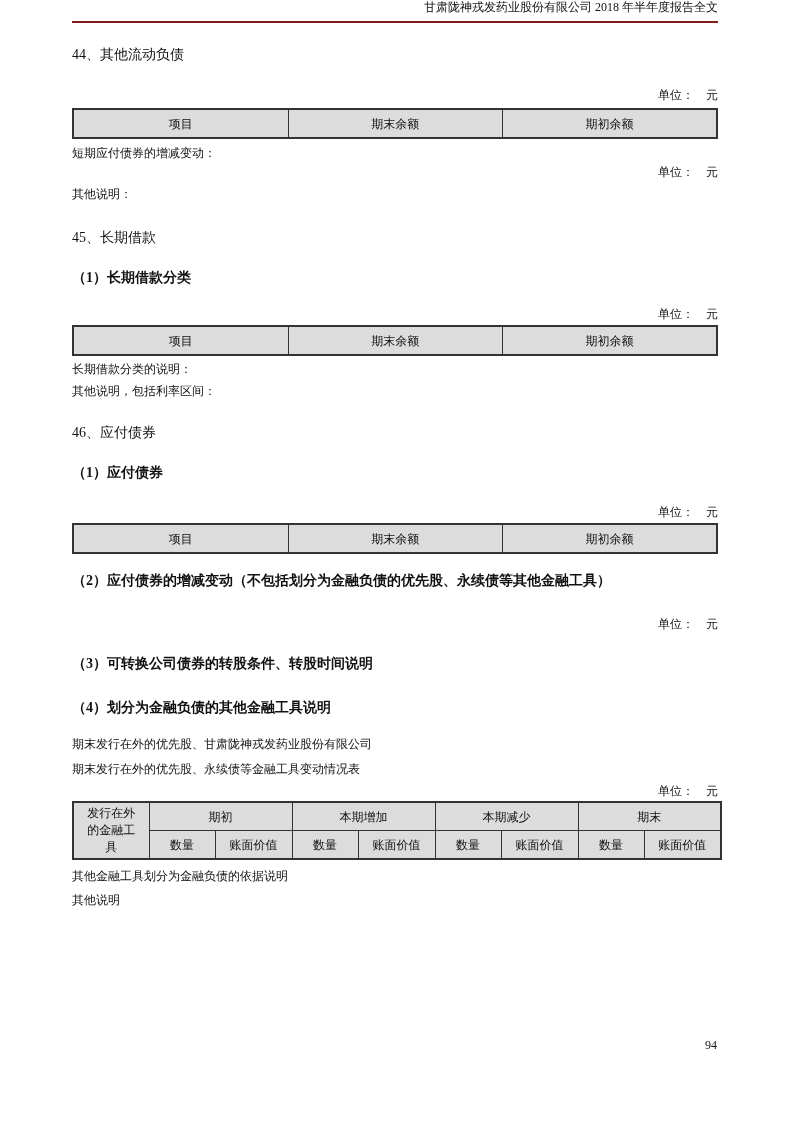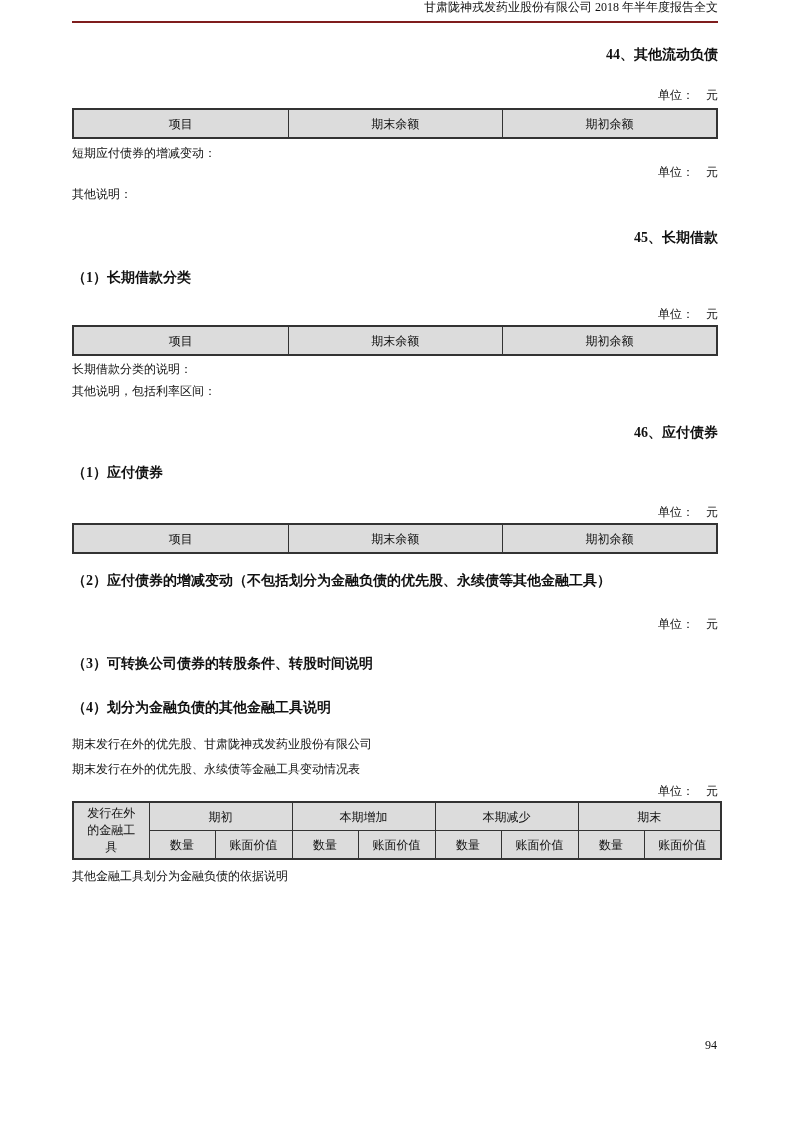--- a/index.html
+++ b/index.html
@@ -21,21 +21,21 @@
   .content { padding: 0 75px 0 72px; }
 
   .doc-header {
     padding-bottom: 6px;
     border-bottom: 2px solid #7f1d1d;
     text-align: right;
     font-size: 12px;
     line-height: 15px;
   }
 
-  .h-sec  { font-size: 14px; font-weight: bold; line-height: 18px; text-align: right; }
+  .h-sec  { font-size: 14px; font-weight: normal; line-height: 18px; }
   .h-sub  { font-size: 14px; font-weight: bold; line-height: 18px; }
   .para   { font-size: 12px; line-height: 15px; }
 
   .unit-line { text-align: right; font-size: 12px; line-height: 14px; }
   .unit-line .cur { margin-left: 12px; }
 
   table { border-collapse: collapse; width: 100%; table-layout: fixed; border: 2px solid var(--border); }
   th {
     font-weight: normal;
     background: var(--thbg);
@@ -185,17 +185,18 @@
         <th>账面价值</th>
         <th>数量</th>
         <th>账面价值</th>
         <th>数量</th>
         <th>账面价值</th>
       </tr>
     </tbody>
       </table>
 
     <div class="para mt9">其他金融工具划分为金融负债的依据说明</div>
+    <div class="para mt9">其他说明</div>
 
   </div>
 
   <div class="page-number">94</div>
 </div>
 
 </body></html>

